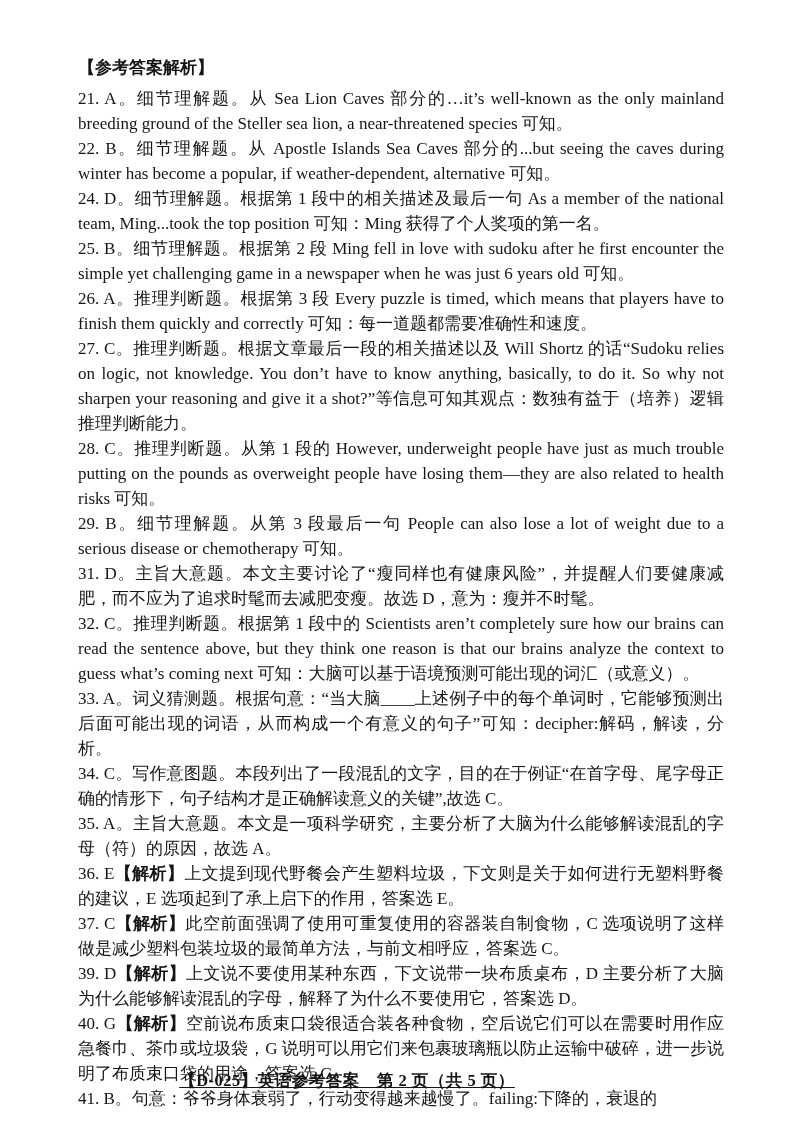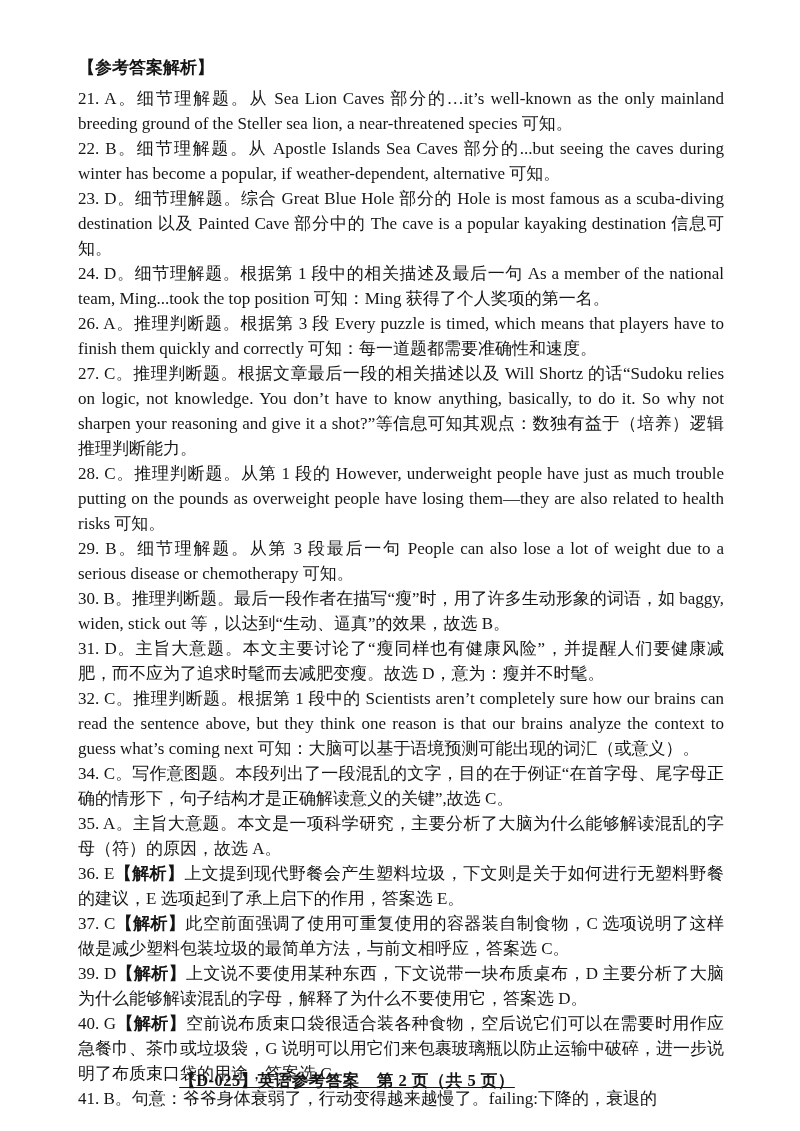--- a/index.html
+++ b/index.html
@@ -36,29 +36,29 @@
 </style>
 </head>
 <body>
 
 <div class="sheet">
   <div class="content">
     <div class="doc-header">【参考答案解析】</div>
 
     <p class="item"><span></span><span class="tag"></span><span>21. A。细节理解题。从 Sea Lion Caves 部分的…it’s well-known as the only mainland breeding ground of the Steller sea lion, a near-threatened species 可知。</span></p>
     <p class="item"><span></span><span class="tag"></span><span>22. B。细节理解题。从 Apostle Islands Sea Caves 部分的...but seeing the caves during winter has become a popular, if weather-dependent, alternative 可知。</span></p>
-    <p class="item"><span></span><span class="tag"></span><span>23. D。细节理解题。综合 Great Blue Hole 部分的 Hole is most famous as a scuba-diving destination 以及 Painted Cave 部分中的 The cave is a popular kayaking destination 信息可知。</span></p>
     <p class="item"><span></span><span class="tag"></span><span>24. D。细节理解题。根据第 1 段中的相关描述及最后一句 As a member of the national team, Ming...took the top position 可知：Ming 获得了个人奖项的第一名。</span></p>
+    <p class="item"><span></span><span class="tag"></span><span>25. B。细节理解题。根据第 2 段 Ming fell in love with sudoku after he first encounter the simple yet challenging game in a newspaper when he was just 6 years old 可知。</span></p>
     <p class="item"><span></span><span class="tag"></span><span>26. A。推理判断题。根据第 3 段 Every puzzle is timed, which means that players have to finish them quickly and correctly 可知：每一道题都需要准确性和速度。</span></p>
     <p class="item"><span></span><span class="tag"></span><span>27. C。推理判断题。根据文章最后一段的相关描述以及 Will Shortz 的话“Sudoku relies on logic, not knowledge. You don’t have to know anything, basically, to do it. So why not sharpen your reasoning and give it a shot?”等信息可知其观点：数独有益于（培养）逻辑推理判断能力。</span></p>
     <p class="item"><span></span><span class="tag"></span><span>28. C。推理判断题。从第 1 段的 However, underweight people have just as much trouble putting on the pounds as overweight people have losing them—they are also related to health risks 可知。</span></p>
     <p class="item"><span></span><span class="tag"></span><span>29. B。细节理解题。从第 3 段最后一句 People can also lose a lot of weight due to a serious disease or chemotherapy 可知。</span></p>
-    <p class="item"><span></span><span class="tag"></span><span>30. B。推理判断题。最后一段作者在描写“瘦”时，用了许多生动形象的词语，如 baggy, widen, stick out 等，以达到“生动、逼真”的效果，故选 B。</span></p>
     <p class="item"><span></span><span class="tag"></span><span>31. D。主旨大意题。本文主要讨论了“瘦同样也有健康风险”，并提醒人们要健康减肥，而不应为了追求时髦而去减肥变瘦。故选 D，意为：瘦并不时髦。</span></p>
     <p class="item"><span></span><span class="tag"></span><span>32. C。推理判断题。根据第 1 段中的 Scientists aren’t completely sure how our brains can read the sentence above, but they think one reason is that our brains analyze the context to guess what’s coming next 可知：大脑可以基于语境预测可能出现的词汇（或意义）。</span></p>
+    <p class="item"><span></span><span class="tag"></span><span>33. A。词义猜测题。根据句意：“当大脑____上述例子中的每个单词时，它能够预测出后面可能出现的词语，从而构成一个有意义的句子”可知：decipher:解码，解读，分析。</span></p>
     <p class="item"><span></span><span class="tag"></span><span>34. C。写作意图题。本段列出了一段混乱的文字，目的在于例证“在首字母、尾字母正确的情形下，句子结构才是正确解读意义的关键”,故选 C。</span></p>
     <p class="item"><span></span><span class="tag"></span><span>35. A。主旨大意题。本文是一项科学研究，主要分析了大脑为什么能够解读混乱的字母（符）的原因，故选 A。</span></p>
     <p class="item"><span>36. E</span><span class="tag">【解析】</span><span>上文提到现代野餐会产生塑料垃圾，下文则是关于如何进行无塑料野餐的建议，E 选项起到了承上启下的作用，答案选 E。</span></p>
     <p class="item"><span>37. C</span><span class="tag">【解析】</span><span>此空前面强调了使用可重复使用的容器装自制食物，C 选项说明了这样做是减少塑料包装垃圾的最简单方法，与前文相呼应，答案选 C。</span></p>
     <p class="item"><span>39. D</span><span class="tag">【解析】</span><span>上文说不要使用某种东西，下文说带一块布质桌布，D 主要分析了大脑为什么能够解读混乱的字母，解释了为什么不要使用它，答案选 D。</span></p>
     <p class="item"><span>40. G</span><span class="tag">【解析】</span><span>空前说布质束口袋很适合装各种食物，空后说它们可以在需要时用作应急餐巾、茶巾或垃圾袋，G 说明可以用它们来包裹玻璃瓶以防止运输中破碎，进一步说明了布质束口袋的用途，答案选 G。</span></p>
     <p class="item"><span></span><span class="tag"></span><span>41. B。句意：爷爷身体衰弱了，行动变得越来越慢了。failing:下降的，衰退的</span></p>
   </div>
 
   <div class="footer">【D-025】英语参考答案　第 2 页（共 5 页）</div>

